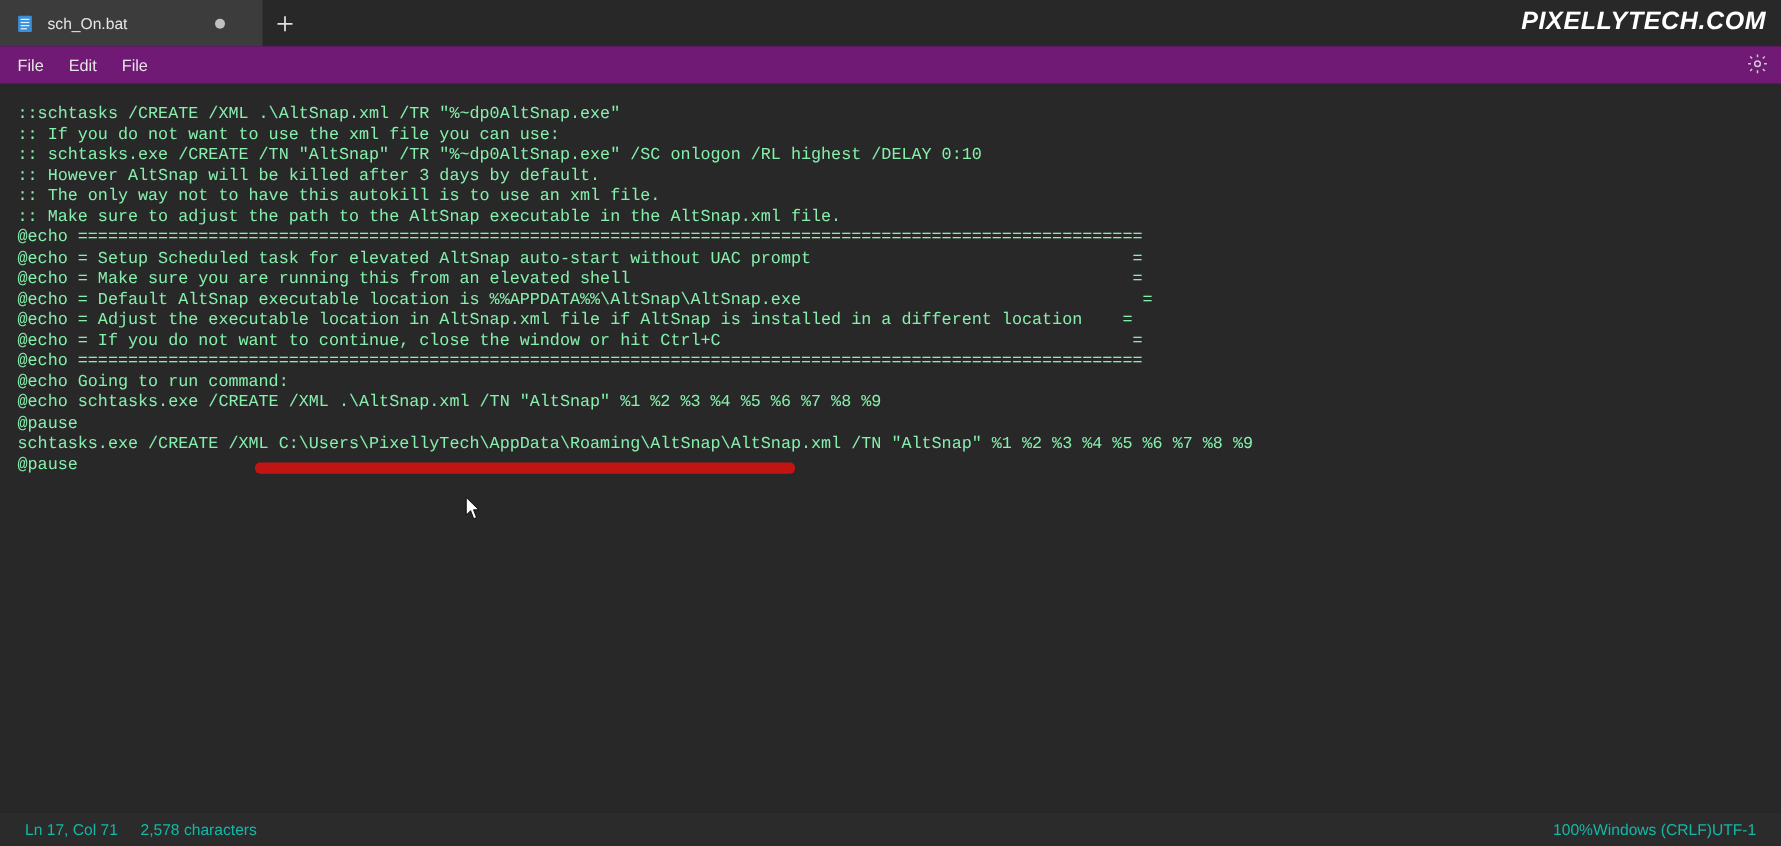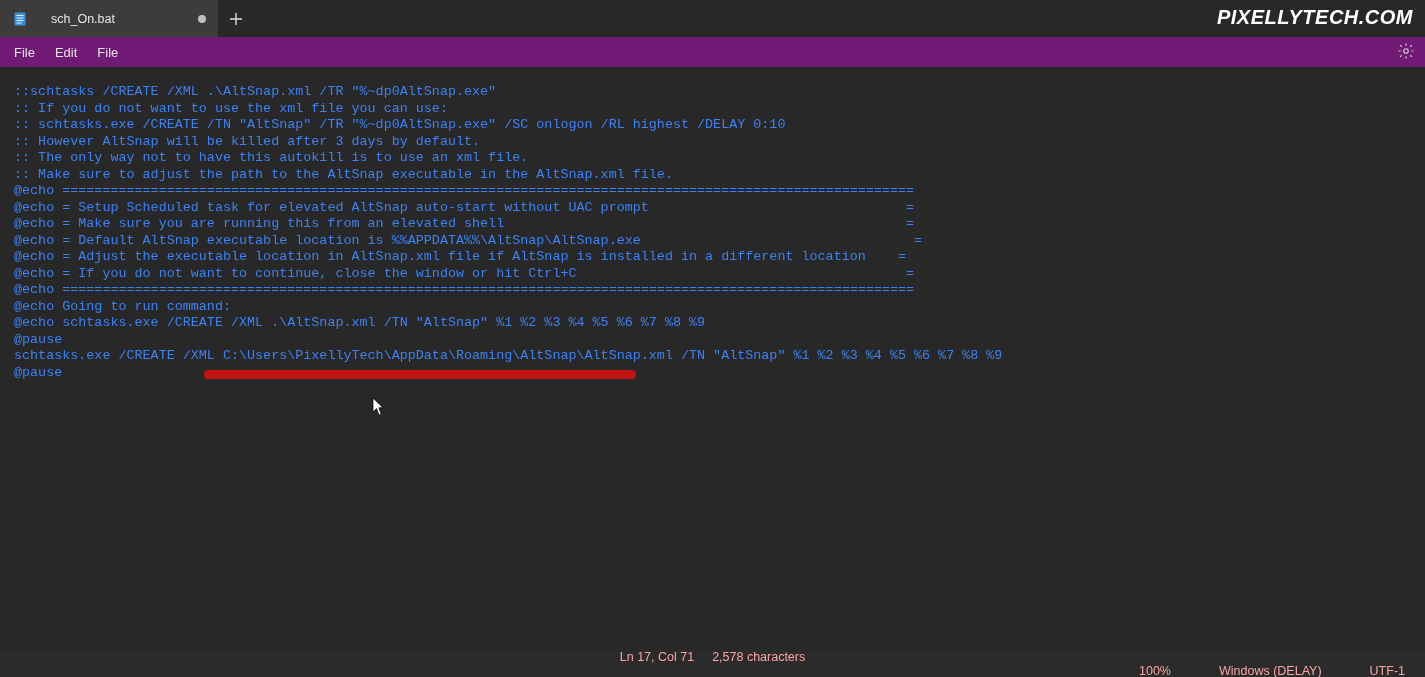--- a/index.html
+++ b/index.html
@@ -18,22 +18,22 @@
 .titlebar {
   height: 37px;
   background: #282828;
   display: flex;
   align-items: stretch;
   position: relative;
 }
 .tab {
   display: flex;
   align-items: center;
-  gap: 23px;
-  padding: 0 12px 0 12px;
+  gap: 10px;
+  padding: 0 30px 0 12px;
   background: #282828;
   border-top: 1px solid transparent;
 }
 .tab.active {
   background: #3c3c3c;
 }
 .tab-icon {
   width: 16px; height: 16px;
   display: flex; align-items: center; justify-content: center;
 }
@@ -77,21 +77,21 @@
 
 
 .editor {
   position: absolute;
   top: 67px;
   left: 0; right: 0; bottom: 27px;
   background: #282828;
   font-family: Consolas, "Courier New", monospace;
   font-size: 13.4px;
   line-height: 16.5px;
-  color: #3b82f6;
+  color: #86efac;
   padding: 17px 0 0 14px;
   white-space: pre;
   overflow: hidden;
 }
 .editor .line { display: block; height: 16.5px; }
 .highlight-bar {
   position: absolute;
   height: 9px;
   background: #c31414;
   border-radius: 4px;
@@ -104,26 +104,25 @@
 
 
 .statusbar {
   position: absolute;
   left: 0; right: 0; bottom: 0;
   height: 27px;
   background: #2b2b2b;
   display: flex;
   align-items: center;
   font-size: 12.5px;
-  color: #fca5a5;
+  color: #14b8a6;
   padding: 0 20px;
-  flex-direction: column;
 }
 .status-left { display: flex; gap: 18px; }
-.status-right { margin-left: auto; display: flex; gap: 48px; }
+.status-right { margin-left: auto; display: flex; }
 
 
 .watermark {
   position: absolute;
   top: 6px; right: 12px;
   font-family: Arial, sans-serif;
   font-weight: 700;
   font-size: 20px;
   letter-spacing: 0.5px;
   color: #ffffff;
@@ -178,18 +177,18 @@
   </svg>
 </div>
 
 <div class="statusbar">
   <div class="status-left">
     <span>Ln 17, Col 71</span>
     <span>2,578 characters</span>
   </div>
   <div class="status-right">
     <span>100%</span>
-    <span>Windows (DELAY)</span>
+    <span>Windows (CRLF)</span>
     <span>UTF-1</span>
   </div>
 </div>
 
 <div class="watermark">PIXELLYTECH.COM</div>
 
 </body></html>

